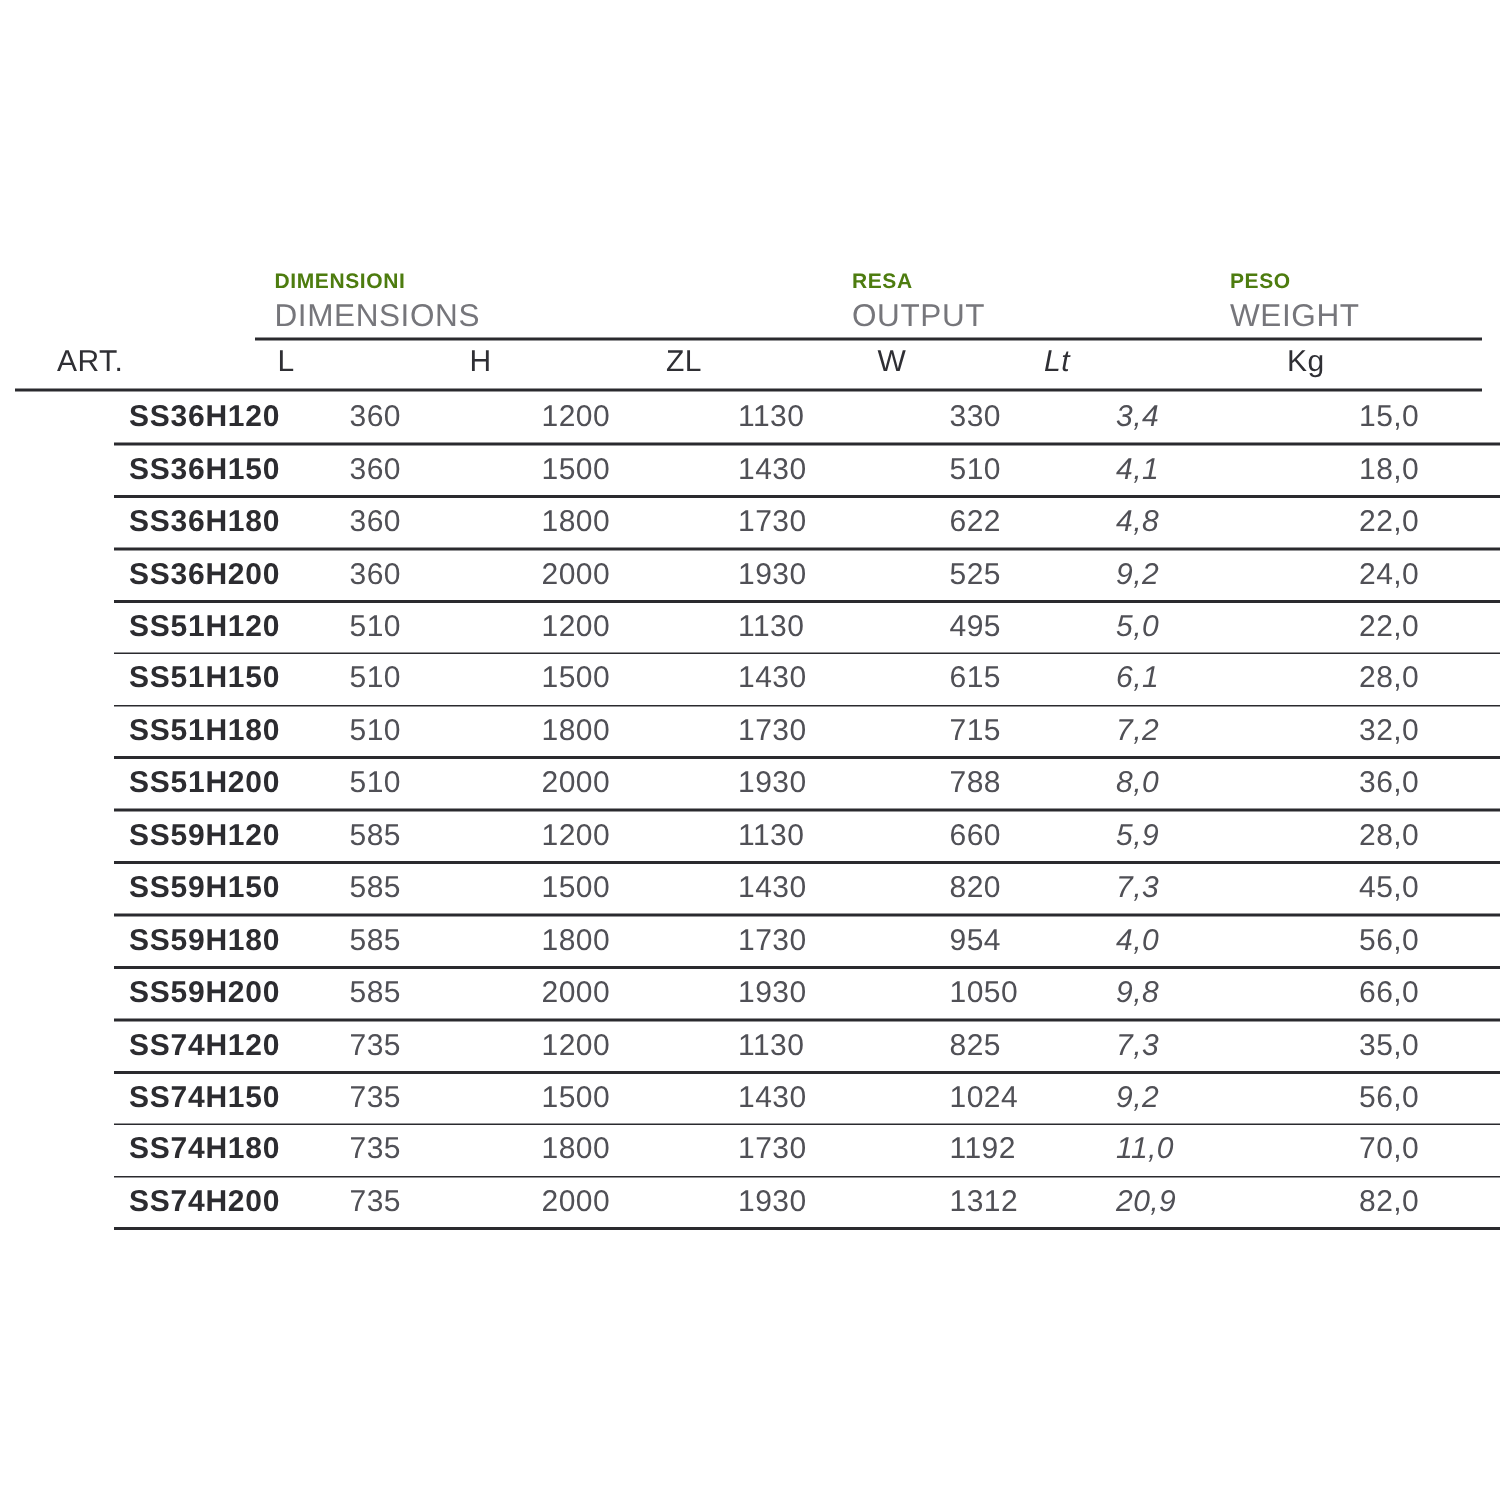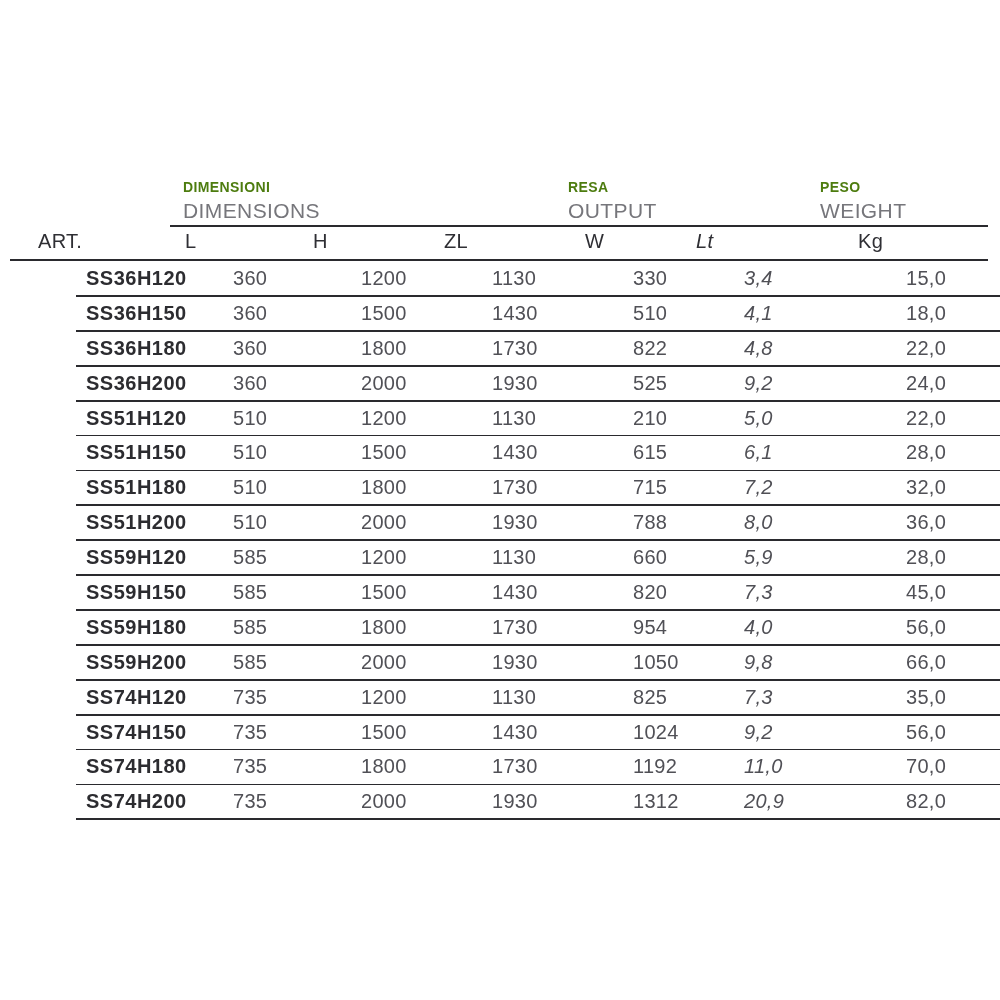--- a/index.html
+++ b/index.html
@@ -166,41 +166,41 @@
         <span class="cell c-w">510</span>
         <span class="cell c-lt">4,1</span>
         <span class="cell c-kg">18,0</span>
         <div class="row-line"></div>
       </div>
       <div class="row">
         <span class="cell c-art">SS36H180</span>
         <span class="cell c-l">360</span>
         <span class="cell c-h">1800</span>
         <span class="cell c-zl">1730</span>
-        <span class="cell c-w">822</span>
+        <span class="cell c-w">622</span>
         <span class="cell c-lt">4,8</span>
         <span class="cell c-kg">22,0</span>
         <div class="row-line"></div>
       </div>
       <div class="row">
         <span class="cell c-art">SS36H200</span>
         <span class="cell c-l">360</span>
         <span class="cell c-h">2000</span>
         <span class="cell c-zl">1930</span>
         <span class="cell c-w">525</span>
         <span class="cell c-lt">9,2</span>
         <span class="cell c-kg">24,0</span>
         <div class="row-line"></div>
       </div>
       <div class="row">
         <span class="cell c-art">SS51H120</span>
         <span class="cell c-l">510</span>
         <span class="cell c-h">1200</span>
         <span class="cell c-zl">1130</span>
-        <span class="cell c-w">210</span>
+        <span class="cell c-w">495</span>
         <span class="cell c-lt">5,0</span>
         <span class="cell c-kg">22,0</span>
         <div class="row-line"></div>
       </div>
       <div class="row">
         <span class="cell c-art">SS51H150</span>
         <span class="cell c-l">510</span>
         <span class="cell c-h">1500</span>
         <span class="cell c-zl">1430</span>
         <span class="cell c-w">615</span>

